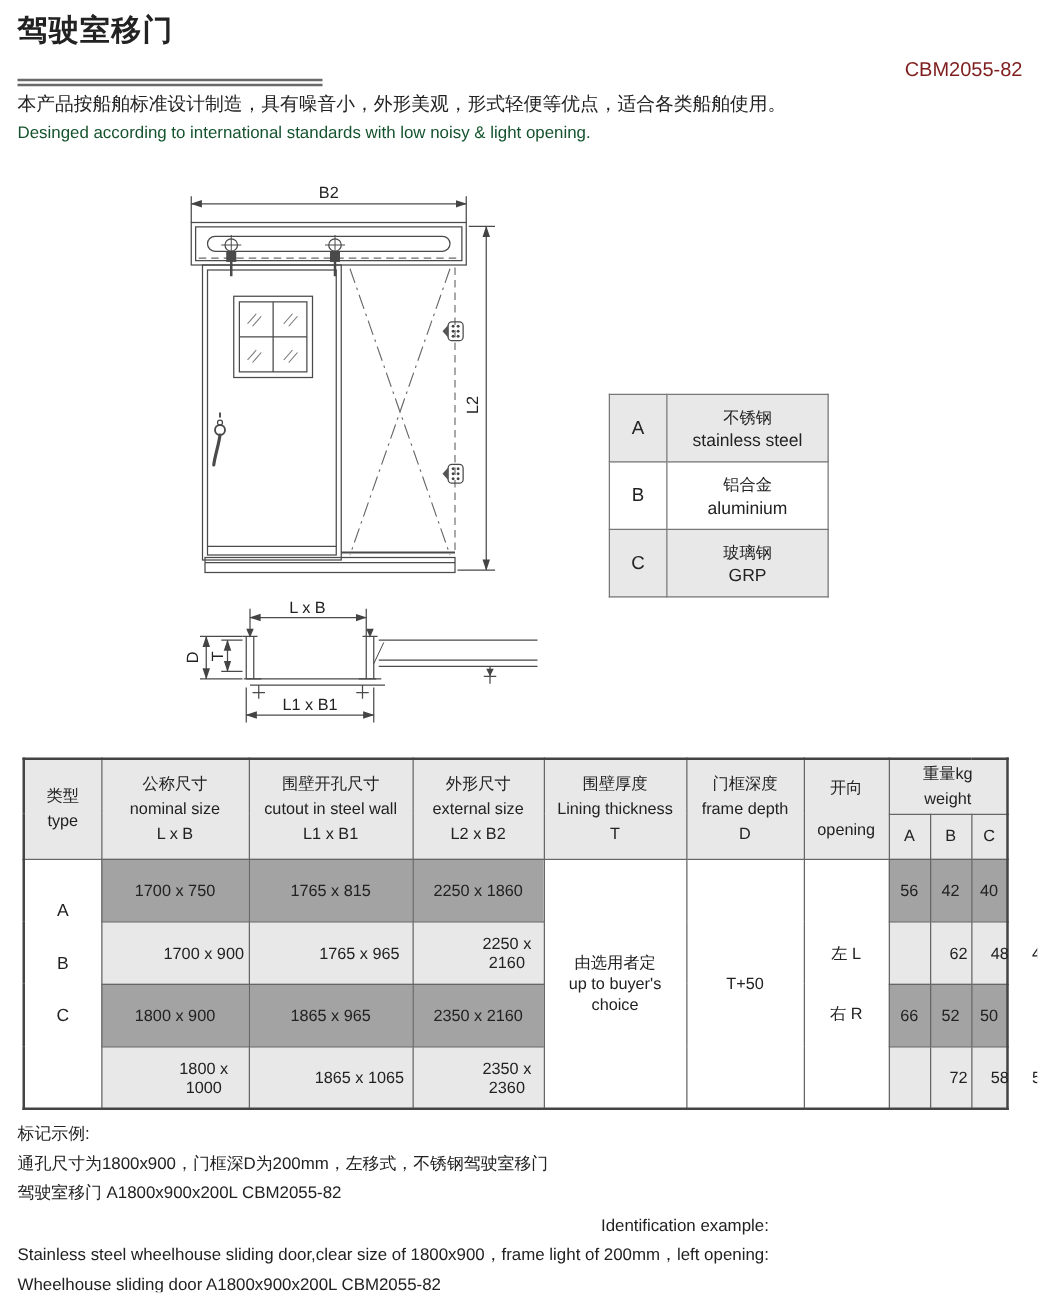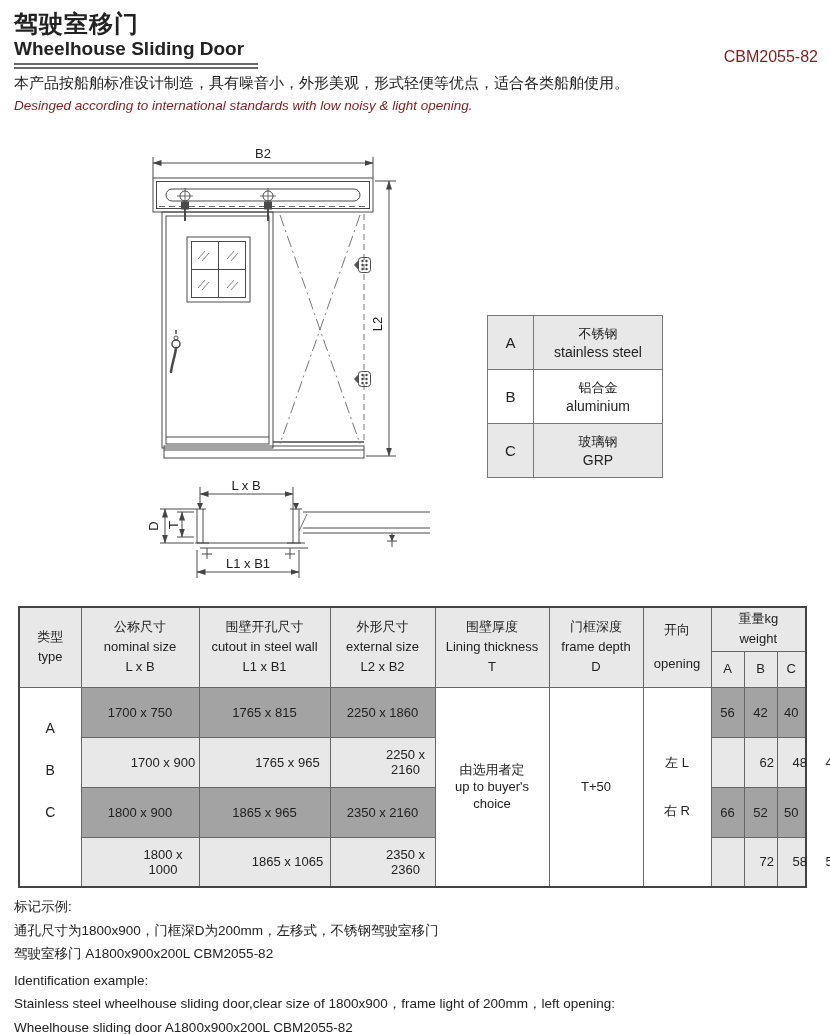--- a/index.html
+++ b/index.html
@@ -8,21 +8,21 @@
     position:relative; width:830px; height:1034px; background:#fff;
     font-family:"Liberation Sans","DejaVu Sans",sans-serif; color:#222;
     overflow:hidden;
   }
   .title-cn { position:absolute; left:14px; top:8px; font-size:24px; font-weight:bold; letter-spacing:1px;text-align:center; }
   .title-en { position:absolute; left:14px; top:38px; font-size:19px; font-weight:bold; }
   .title-underline { position:absolute; left:14px; top:63px; width:244px; height:6px;
     border-top:2px solid #6a6a6a; border-bottom:2px solid #6a6a6a; }
   .model { position:absolute; right:12px; top:48px; font-size:16px; color:#7f1d1d; }
   .desc-cn { position:absolute; left:14px; top:74px; font-size:15px; }
-  .desc-en { position:absolute; left:14px; top:98px; font-size:13.5px; color:#7f1d1d;font-style:italic; }
+  .desc-en { position:absolute; left:14px; top:98px; font-size:13.5px; color:#14532d; }
 
   .drawing-svg { position:absolute; left:0; top:135px; }
 
   
   .materials { position:absolute; left:487px; top:315px; border-collapse:collapse; table-layout:fixed; }
   .materials td { border:1px solid #777; height:54px; text-align:center; vertical-align:middle; }
   .materials .code { width:46px; font-size:15px; }
   .materials .name { width:129px; font-size:13px; line-height:18px; }
   .materials tr.shade td { background:#e8e8e8; }
   .materials .en { font-size:14px; }
@@ -40,31 +40,30 @@
   .spec tbody tr.stripe td.cell { background:#e8e8e8;padding-left:48px; }
   .spec td.mergecell { background:#fff !important; }
   .type-letters { display:flex; flex-direction:column; justify-content:center;
     gap:26px; padding-bottom:34px; height:198px; font-size:14px; }
   .opening-cell div { line-height:18px; }
   .opening-gap { height:30px; }
   .lining-cell { line-height:17px; }
 
   
   .notes { position:absolute; left:14px; top:895px; font-size:13.5px; line-height:23.5px; }
-  .notes .en-title { margin-top:3px; }
+  .notes .en-title { margin-top:3px;text-align:right; }
 
   svg text { font-family:"Liberation Sans","DejaVu Sans",sans-serif; font-size:13px; fill:#222; }
 </style>
 </head>
 <body>
 
 <div class="page">
 
   <div class="title-cn">驾驶室移门</div>
-  <div class="title-en">Wheelhouse Sliding Door</div>
   <div class="title-underline"></div>
   <div class="model">CBM2055-82</div>
   <div class="desc-cn">本产品按船舶标准设计制造，具有噪音小，外形美观，形式轻便等优点，适合各类船舶使用。</div>
   <div class="desc-en">Desinged according to international standards with low noisy &amp; light opening.</div>
 
   <svg class="drawing-svg" width="460" height="470" viewBox="0 135 460 470">
     <defs>
       <marker id="arr" markerWidth="10" markerHeight="8" refX="8.5" refY="3.5" orient="auto-start-reverse" markerUnits="userSpaceOnUse">
         <path d="M0,0.5 L9,3.5 L0,6.5 Z" fill="#444"></path>
       </marker>

